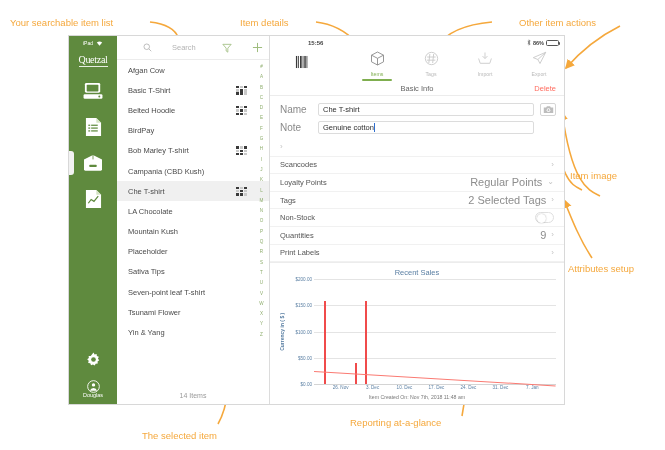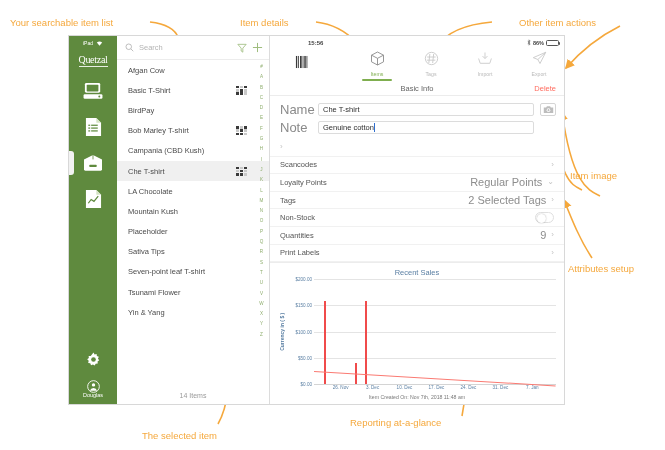--- a/index.html
+++ b/index.html
@@ -79,22 +79,22 @@
     background: #fff;
     border-right: 1px solid #dcdcdc;
     display: flex;
     flex-direction: column;
     position: relative;
   }
   .searchbar {
     height: 24px;
     display: flex;
     align-items: center;
-    padding: 0 6px 0 8px;
-    gap: 5px;
+    padding: 0 6px 0 26px;
+    gap: 20px;
     border-bottom: 1px solid #ececec;
   }
   .search-text { color: #b4b4b4; font-size: 7.5px; flex: 1; }
   .icon-btn { color: #9fbd7e; display: flex; align-items:center; }
   .item-rows { flex: 1; position: relative; }
   .item-row {
     height: 20.2px;
     display: flex;
     align-items: center;
     padding-left: 11px;
@@ -205,21 +205,21 @@
     position:absolute; right: 8px;
     color:#ff6b5e; font-size: 7.5px;
   }
   .form { padding: 4px 0 0 0; }
   .field-row {
     display:flex; align-items:center;
     padding: 0 8px 0 10px;
     height: 18px;
     gap: 6px;
   }
-  .field-label { width: 32px; font-size: 13px; color:#8a8a8a; }
+  .field-label { width: 32px; font-size: 10px; color:#8a8a8a; }
   .field-input {
     flex: 1;
     height: 13px;
     border: 1px solid #dcdcdc;
     border-radius: 2px;
     font-size: 7.5px;
     color: #2e2e2e;
     padding: 0 4px;
     display:flex; align-items:center;
     background:#fff;
@@ -470,20 +470,34 @@
         </svg>
       </span>
     </div>
 
     <div class="item-rows" id="item-rows">
         <div class="item-row">
           <span class="item-name">Afgan Cow</span>
         </div>
         <div class="item-row">
           <span class="item-name">Basic T-Shirt</span>
+          <span class="thumb">
+            <i class="dk"></i>
+            <i class="lt"></i>
+            <i class="dk"></i>
+            <i class="lt"></i>
+            <i class="dk"></i>
+            <i class="lt"></i>
+            <i class="dk"></i>
+            <i class="dk"></i>
+            <i class="lt"></i>
+          </span>
+        </div>
+        <div class="item-row">
+          <span class="item-name">Belted Hoodie</span>
           <span class="thumb">
             <i class="dk"></i>
             <i class="lt"></i>
             <i class="dk"></i>
             <i class="lt"></i>
             <i class="dk"></i>
             <i class="lt"></i>
             <i class="dk"></i>
             <i class="dk"></i>
             <i class="lt"></i>

